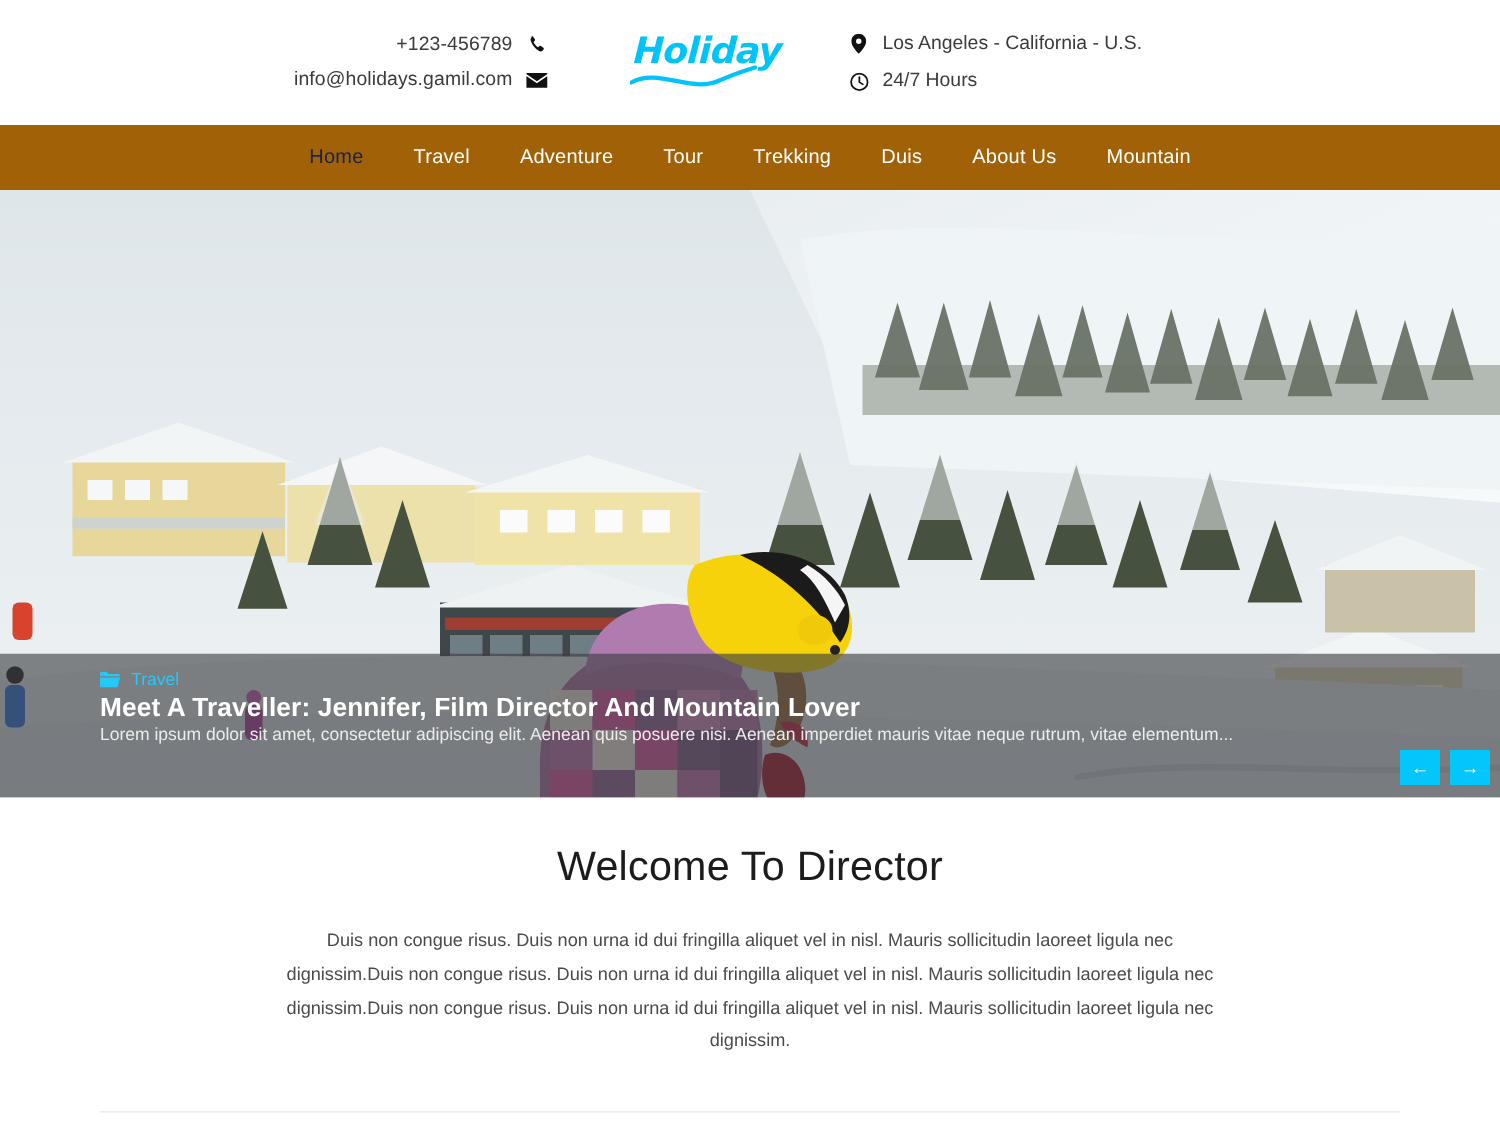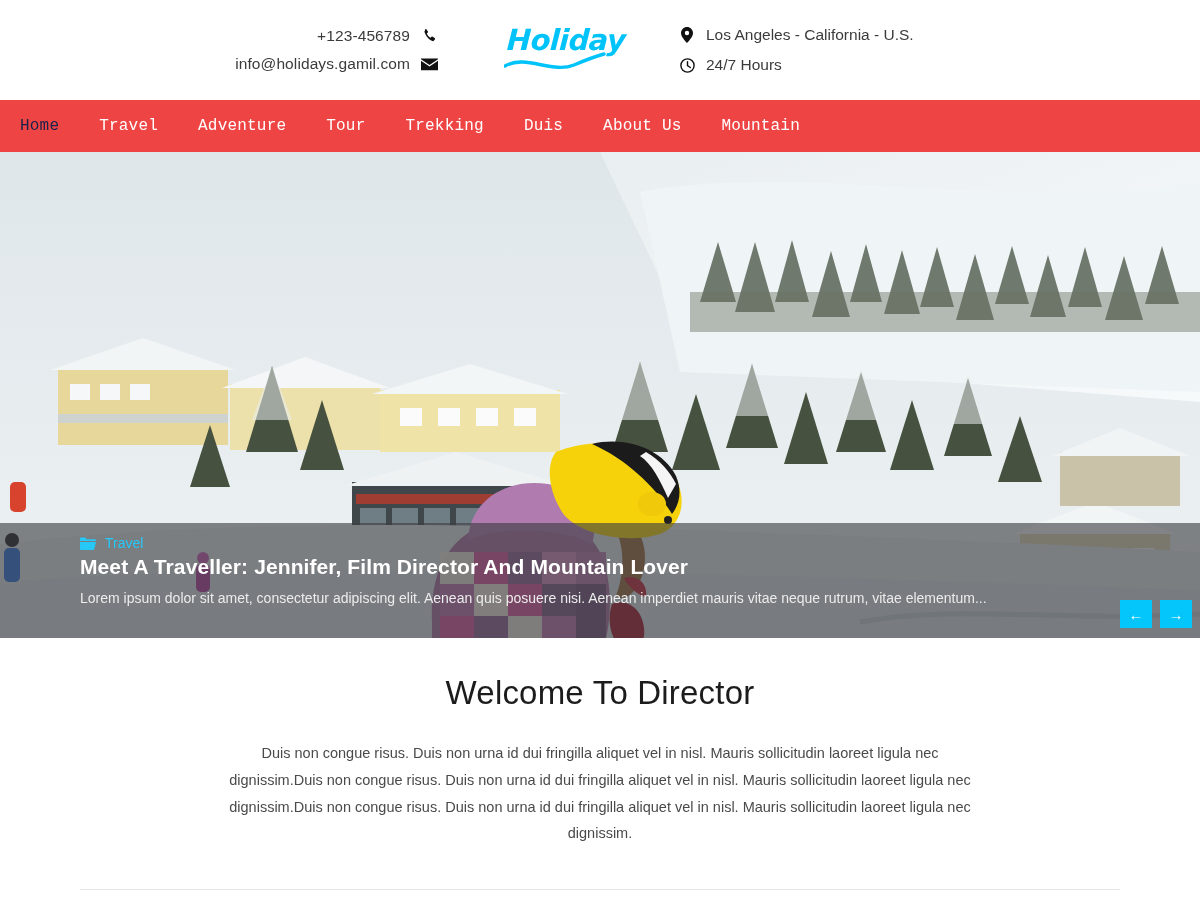--- a/index.html
+++ b/index.html
@@ -82,25 +82,24 @@
   .info-row .ico {
     width: 16px; height: 16px;
     display: inline-flex; align-items: center; justify-content: center;
     color: #111; flex: 0 0 auto;
   }
   .info-row .ico svg { display:block; }
 
   
   .navbar {
     height: 52px;
-    background: #ef4444;
+    background: #a16207;
     display: flex;
     align-items: center;
-    justify-content: flex-start;
-    font-family: Liberation Mono, monospace;
+    justify-content: center;
   }
   .nav-list { display: flex; align-items: center; }
   .nav-item {
     color: #ffffff;
     font-size: 16px;
     padding: 0 20px;
     text-decoration: none;
     letter-spacing: .2px;
     cursor: pointer;
     white-space: nowrap;
@@ -129,21 +128,21 @@
     color: #25c8f7;
     font-size: 14px;
     margin-bottom: 4px;
   }
   .cap-cat .ico { width: 16px; height: 13px; display:inline-flex; }
   .cap-title {
     color: #ffffff;
     font-size: 21px;
     font-weight: 700;
     letter-spacing: .1px;
-    margin-bottom: 11px;
+    margin-bottom: 0;
     white-space: nowrap;
   }
   .cap-desc {
     color: #ececec;
     font-size: 14px;
     white-space: nowrap;
     overflow: hidden;
   }
   .slider-nav {
     position: absolute;

